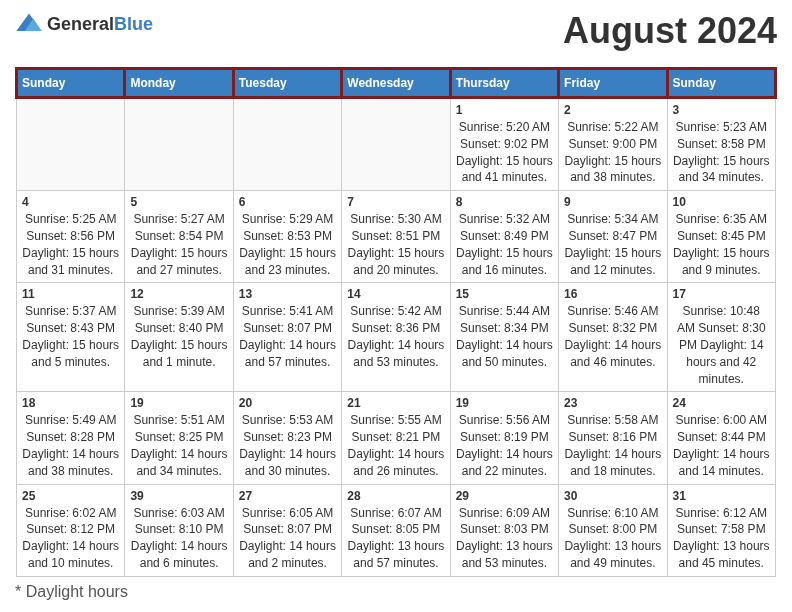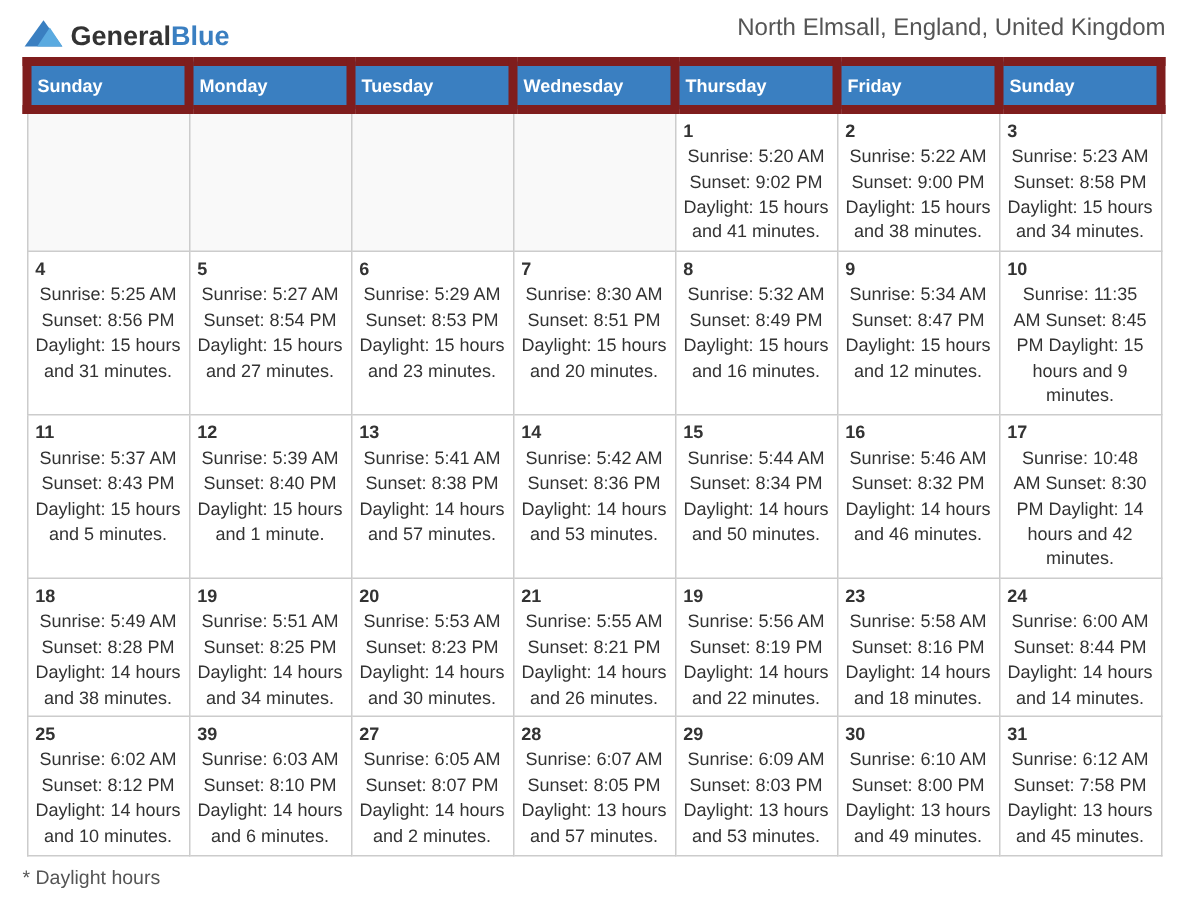--- a/index.html
+++ b/index.html
@@ -7,21 +7,21 @@
       font-family: Arial, sans-serif;
       background: #fff;
       width: 792px;
       min-height: 612px;
       padding: 10px 15px;
     }
     .header-area {
       display: flex;
       justify-content: space-between;
       align-items: flex-start;
-      margin-bottom: 0;
+      margin-bottom: 15px;
     }
     .logo {
       display: flex;
       align-items: center;
       gap: 4px;
     }
     .logo-text-general {
       font-size: 18px;
       font-weight: bold;
       color: #333;
@@ -53,21 +53,21 @@
       border-collapse: collapse;
       table-layout: fixed;
     }
     th {
       background-color: #3a7fc1;
       color: #fff;
       font-size: 12px;
       font-weight: bold;
       padding: 6px 4px;
       text-align: left;
-      border: 6px solid #7f1d1d;
+      border: 3px solid #7f1d1d;
     }
     td {
       border: 1px solid #ccc;
       vertical-align: top;
       padding: 4px 5px;
       font-size: 10px;
       color: #333;
       height: 80px;
     }
     td.empty {
@@ -84,41 +84,41 @@
       margin-bottom: 2px;
     }
     .day-info {
       font-size: 12px;
       line-height: 1.4;
       color: #333;
       text-align: center;
     }
     .footer-note {
       margin-top: 6px;
-      font-size: 13px;
+      font-size: 16px;
       color: #555;
     }
   </style>
 </head>
 <body>
 
 <div class="header-area">
   <div class="logo">
     <svg class="logo-icon" viewBox="0 0 40 40" xmlns="http://www.w3.org/2000/svg">
       <polygon points="20,5 38,30 2,30" fill="#3a7fc1"></polygon>
       <polygon points="26,12 38,30 14,30" fill="#5aaae0"></polygon>
     </svg>
     <div>
       <div>
         <span class="logo-text-general">General</span><span class="logo-text-blue">Blue</span>
       </div>
     </div>
   </div>
   <div class="title-area">
-    <div class="location">North Elmsall, England, United Kingdom</div>
+    <div class="month-year">August 2024</div>
   </div>
 </div>
 
 <table>
   <thead>
     <tr>
       <th>Sunday</th>
       <th>Monday</th>
       <th>Tuesday</th>
       <th>Wednesday</th>
@@ -166,60 +166,60 @@
 Daylight: 15 hours and 27 minutes.</div>
         </td>
         <td class="has-data">
           <span class="day-number">6</span>
           <div class="day-info">Sunrise: 5:29 AM
 Sunset: 8:53 PM
 Daylight: 15 hours and 23 minutes.</div>
         </td>
         <td class="has-data">
           <span class="day-number">7</span>
-          <div class="day-info">Sunrise: 8:30 AM
+          <div class="day-info">Sunrise: 5:30 AM
 Sunset: 8:51 PM
 Daylight: 15 hours and 20 minutes.</div>
         </td>
         <td class="has-data">
           <span class="day-number">8</span>
           <div class="day-info">Sunrise: 5:32 AM
 Sunset: 8:49 PM
 Daylight: 15 hours and 16 minutes.</div>
         </td>
         <td class="has-data">
           <span class="day-number">9</span>
           <div class="day-info">Sunrise: 5:34 AM
 Sunset: 8:47 PM
 Daylight: 15 hours and 12 minutes.</div>
         </td>
         <td class="has-data">
           <span class="day-number">10</span>
-          <div class="day-info">Sunrise: 11:35 AM
+          <div class="day-info">Sunrise: 6:35 AM
 Sunset: 8:45 PM
 Daylight: 15 hours and 9 minutes.</div>
         </td>
       </tr>
       <tr>
         <td class="has-data">
           <span class="day-number">11</span>
           <div class="day-info">Sunrise: 5:37 AM
 Sunset: 8:43 PM
 Daylight: 15 hours and 5 minutes.</div>
         </td>
         <td class="has-data">
           <span class="day-number">12</span>
           <div class="day-info">Sunrise: 5:39 AM
 Sunset: 8:40 PM
 Daylight: 15 hours and 1 minute.</div>
         </td>
         <td class="has-data">
           <span class="day-number">13</span>
           <div class="day-info">Sunrise: 5:41 AM
-Sunset: 8:38 PM
+Sunset: 8:07 PM
 Daylight: 14 hours and 57 minutes.</div>
         </td>
         <td class="has-data">
           <span class="day-number">14</span>
           <div class="day-info">Sunrise: 5:42 AM
 Sunset: 8:36 PM
 Daylight: 14 hours and 53 minutes.</div>
         </td>
         <td class="has-data">
           <span class="day-number">15</span>

